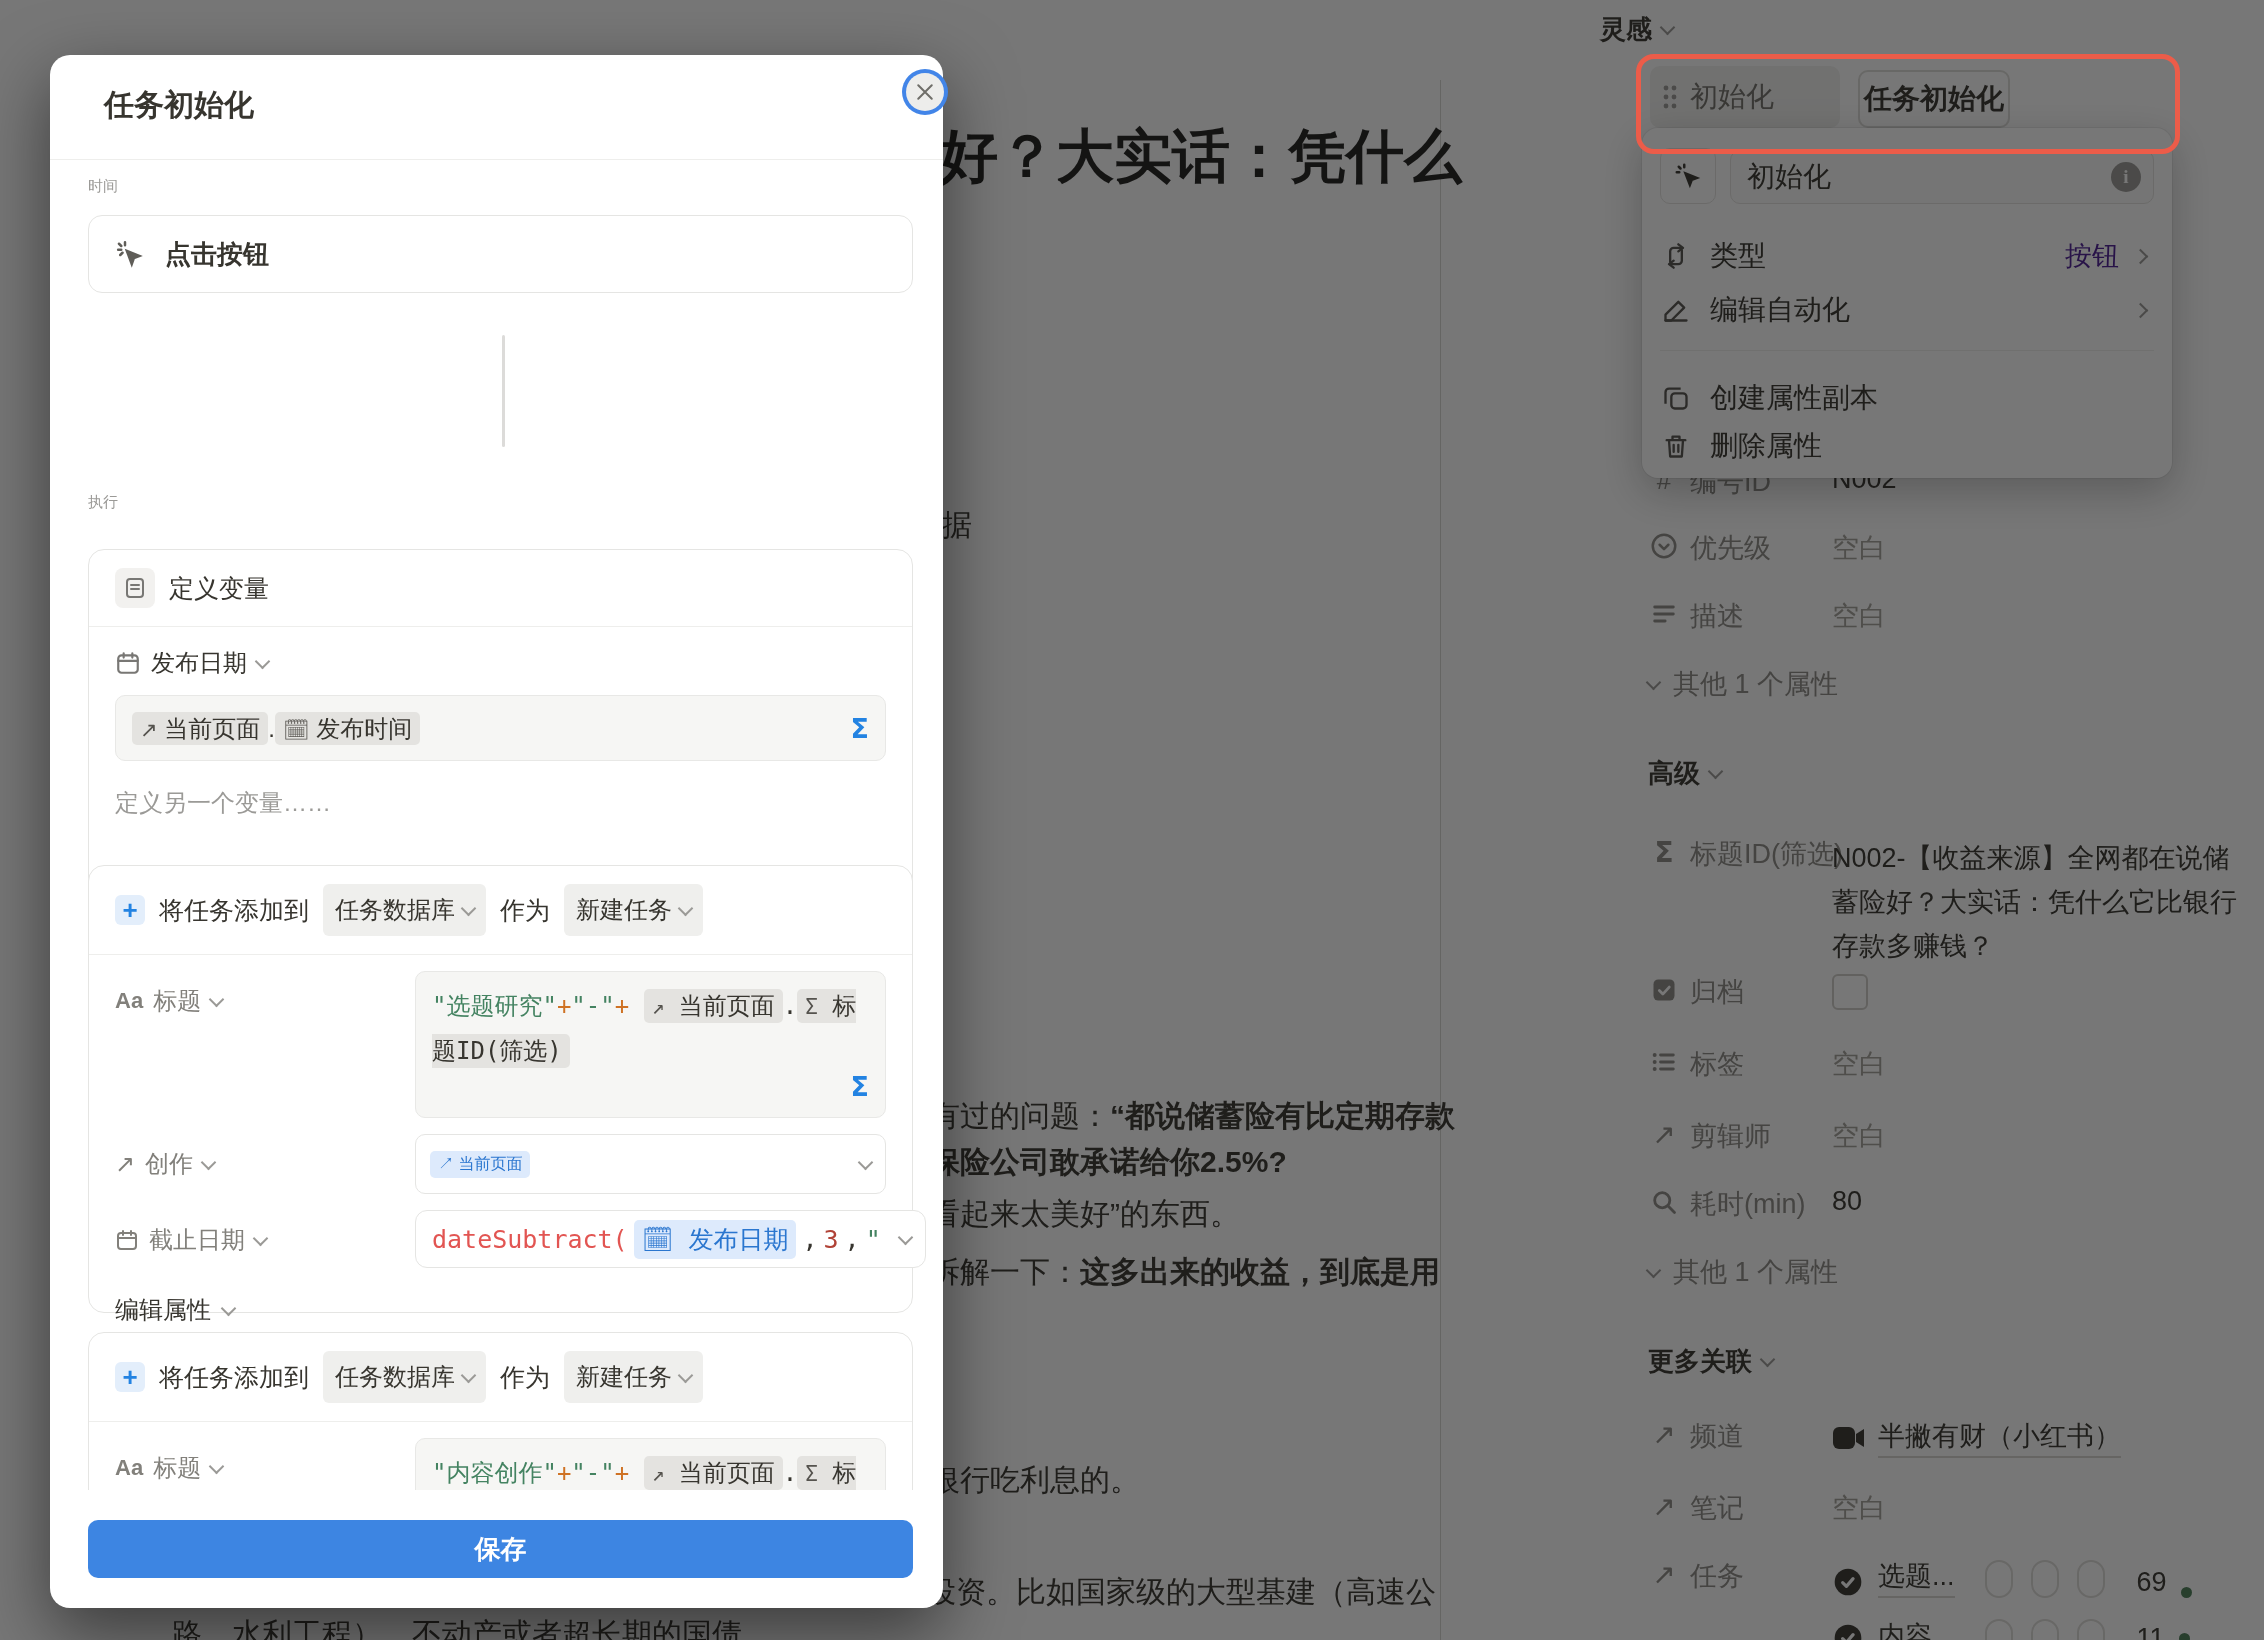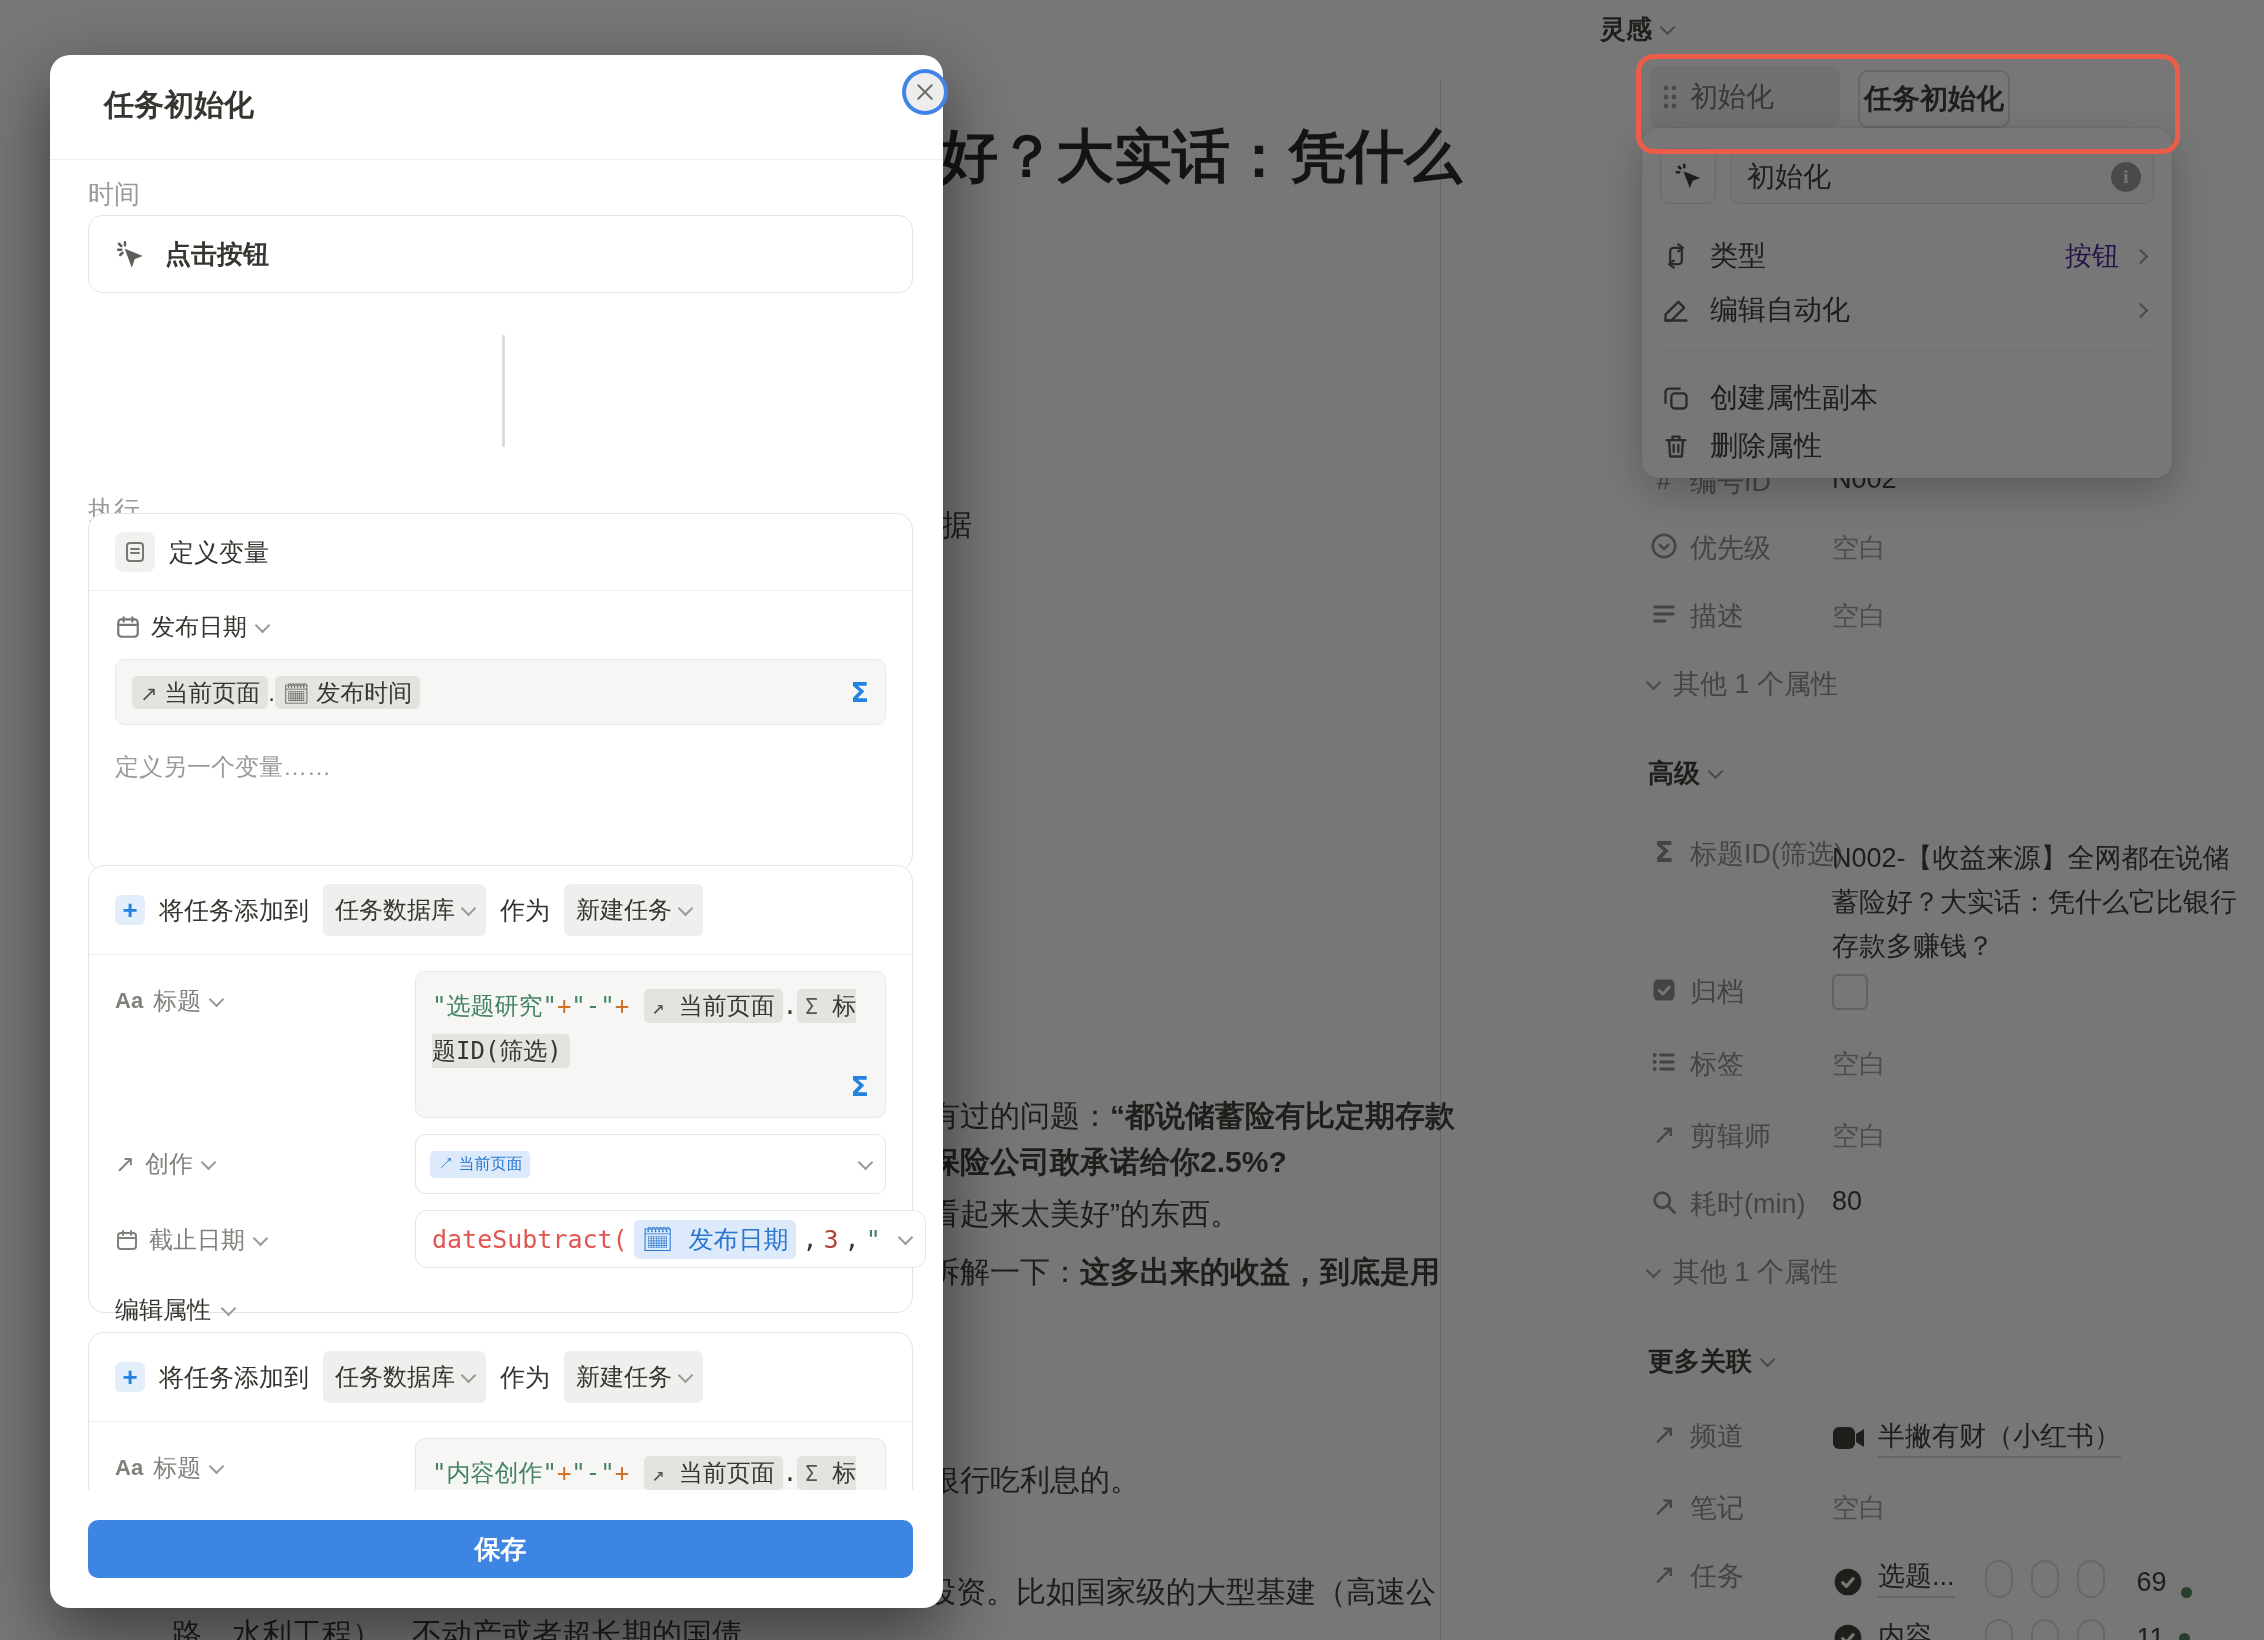--- a/index.html
+++ b/index.html
@@ -43,21 +43,21 @@
   .tab-new{position:absolute;left:1858px;top:70px;width:148px;height:54px;background:#fff;border:2px solid #dddcd9;border-radius:10px;display:flex;align-items:center;justify-content:center;font-size:28px;font-weight:600;color:#37352f}
   
   #dim{position:absolute;inset:0;background:rgba(12,12,12,.56);z-index:10}
   
   #modal{position:absolute;left:50px;top:55px;width:893px;height:1553px;background:#fff;border-radius:20px;z-index:20;
          box-shadow:0 25px 70px rgba(0,0,0,.5)}
   .m-title{position:absolute;left:54px;top:30px;font-size:30px;font-weight:600}
   .m-close{position:absolute;left:856px;top:18px;width:38px;height:38px;border-radius:50%;background:#ededeb;
            display:flex;align-items:center;justify-content:center;box-shadow:0 0 0 4px #4285e8}
   .m-divider{position:absolute;left:0;top:104px;width:100%;height:1px;background:#eeeeec}
-  .sec-label{position:absolute;left:38px;font-size:26px;color:#9b9a97}
+  .sec-label{position:absolute;left:38px;font-size:15px;color:#9b9a97}
   .trigger-box{position:absolute;left:38px;top:160px;width:825px;height:78px;border:1.5px solid #e5e5e3;border-radius:14px;
                box-sizing:border-box;display:flex;align-items:center;gap:20px;padding-left:26px;font-size:26px;font-weight:600}
   .connector{position:absolute;left:452px;top:280px;width:3px;height:112px;background:#dcdbd9;border-radius:2px}
   .card{position:absolute;left:38px;width:825px;border:1.5px solid #e5e5e3;border-radius:16px;background:#fff;box-sizing:border-box}
   .card-head{display:flex;align-items:center;gap:14px;padding:18px 26px;font-size:25px;font-weight:500}
   .card-div{height:1px;background:#eeeeec}
   .icon-sq{width:40px;height:40px;background:#f2f1ef;border-radius:8px;display:flex;align-items:center;justify-content:center;color:#787774}
   .plus-sq{width:30px;height:30px;background:#e3eefb;border-radius:6px;display:flex;align-items:center;justify-content:center;color:#2383e2;font-size:26px;font-weight:600}
   .gchip{display:inline-flex;align-items:center;gap:8px;background:#efefed;border-radius:6px;padding:10px 12px;font-size:24px;font-weight:400}
   .var-row{display:flex;align-items:center;gap:10px;font-size:24px;font-weight:500;padding:20px 26px 0}
@@ -337,21 +337,21 @@
       <path d="M8 2.5v2.5M3.2 3.8l1.8 1.8M2.5 8.5H5M4.2 12.8l1.8-1.8"></path>
       <path d="M9.5 9.5l10 4-4.4 1.7L13.4 20z" fill="#5f5d58"></path>
     </svg>
     <span>点击按钮</span>
   </div>
 
   <div class="connector"></div>
 
   <div class="sec-label" style="top:438px">执行</div>
 
-  <div class="card" style="top:458px;height:358px">
+  <div class="card" style="top:494px;height:358px">
     <div class="card-head">
       <span class="icon-sq">
         <svg width="24" height="24" viewBox="0 0 24 24" fill="none" stroke="#787774" stroke-width="2" stroke-linecap="round">
             <rect x="4" y="3" width="16" height="18" rx="3"></rect>
             <path d="M8 9h8M8 13h8"></path>
           </svg>
       </span>
       <span>定义变量</span>
     </div>
     <div class="card-div"></div>

